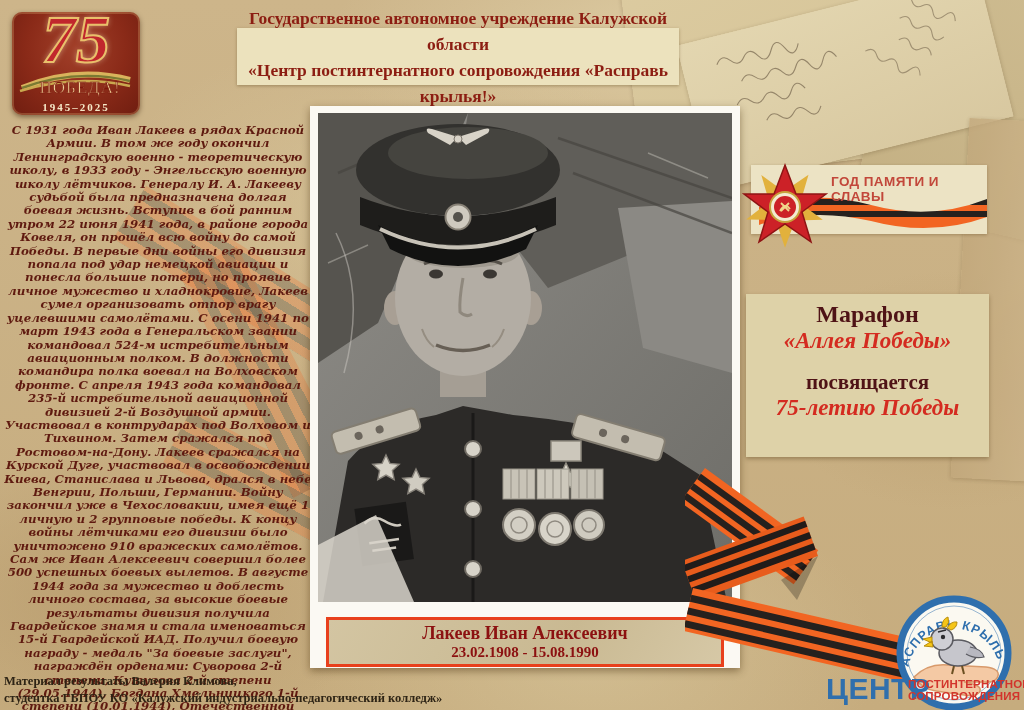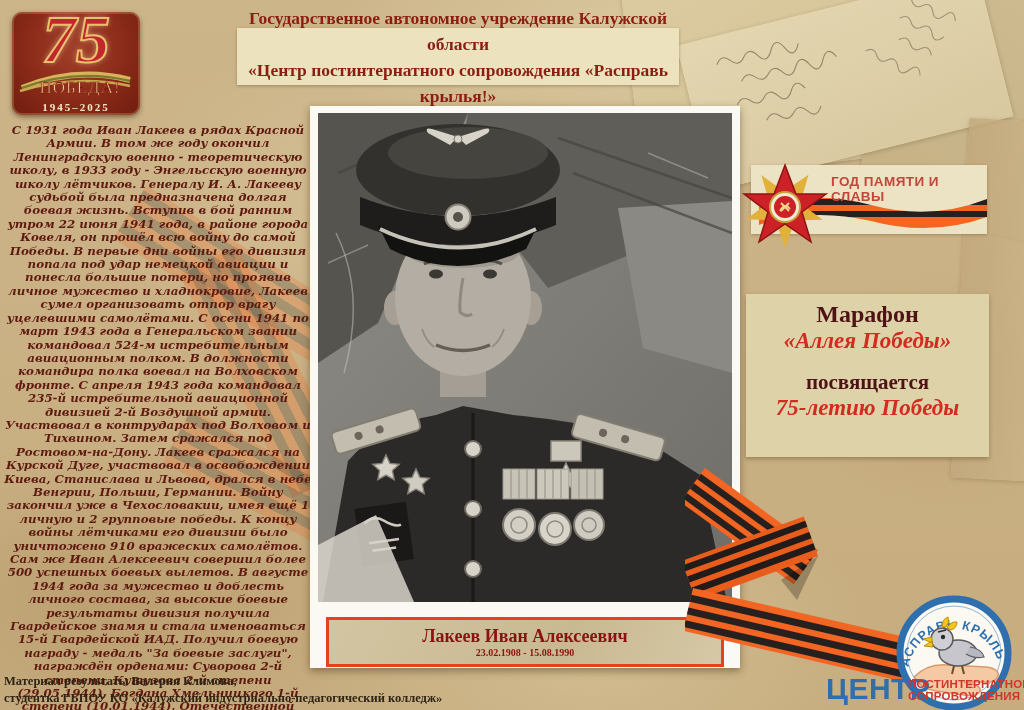--- a/index.html
+++ b/index.html
@@ -57,21 +57,21 @@
     font-size:11.8px; line-height:13.4px; color:#5f1a10; }
 
   
   .photo-panel{ left:310px; top:106px; width:430px; height:562px; background:#fbf9f3;
     box-shadow:0 3px 8px rgba(60,35,5,.45); }
   .photo-panel svg.photo{ position:absolute; left:8px; top:7px; }
   .caption{ position:absolute; left:16px; top:501px; width:398px; height:50px;
     border:3px solid #e8401c; background:linear-gradient(120deg,#d3c5a2,#c9b992 60%,#d6c8a6);
     display:flex; flex-direction:column; justify-content:center; text-align:center; color:#8c1111;margin-top:10px; }
   .caption .nm{ font-size:18px; font-weight:bold; }
-  .caption .dt{ font-size:10px; font-weight:bold; }
+  .caption .dt{ font-size:15px; font-weight:bold; }
 
   
   .memory-banner{ left:751px; top:165px; width:236px; height:69px; background:#ece3c4;
     box-shadow:0 1px 3px rgba(70,45,10,.3); }
   .memory-banner .mtext{ position:absolute; left:80px; top:9px; width:152px;
     font-family:"Liberation Sans", sans-serif; font-weight:bold; font-size:13.5px;
     letter-spacing:.4px; color:#c2473a; }
   .memory-banner svg{ position:absolute; overflow:visible; }
 
   

